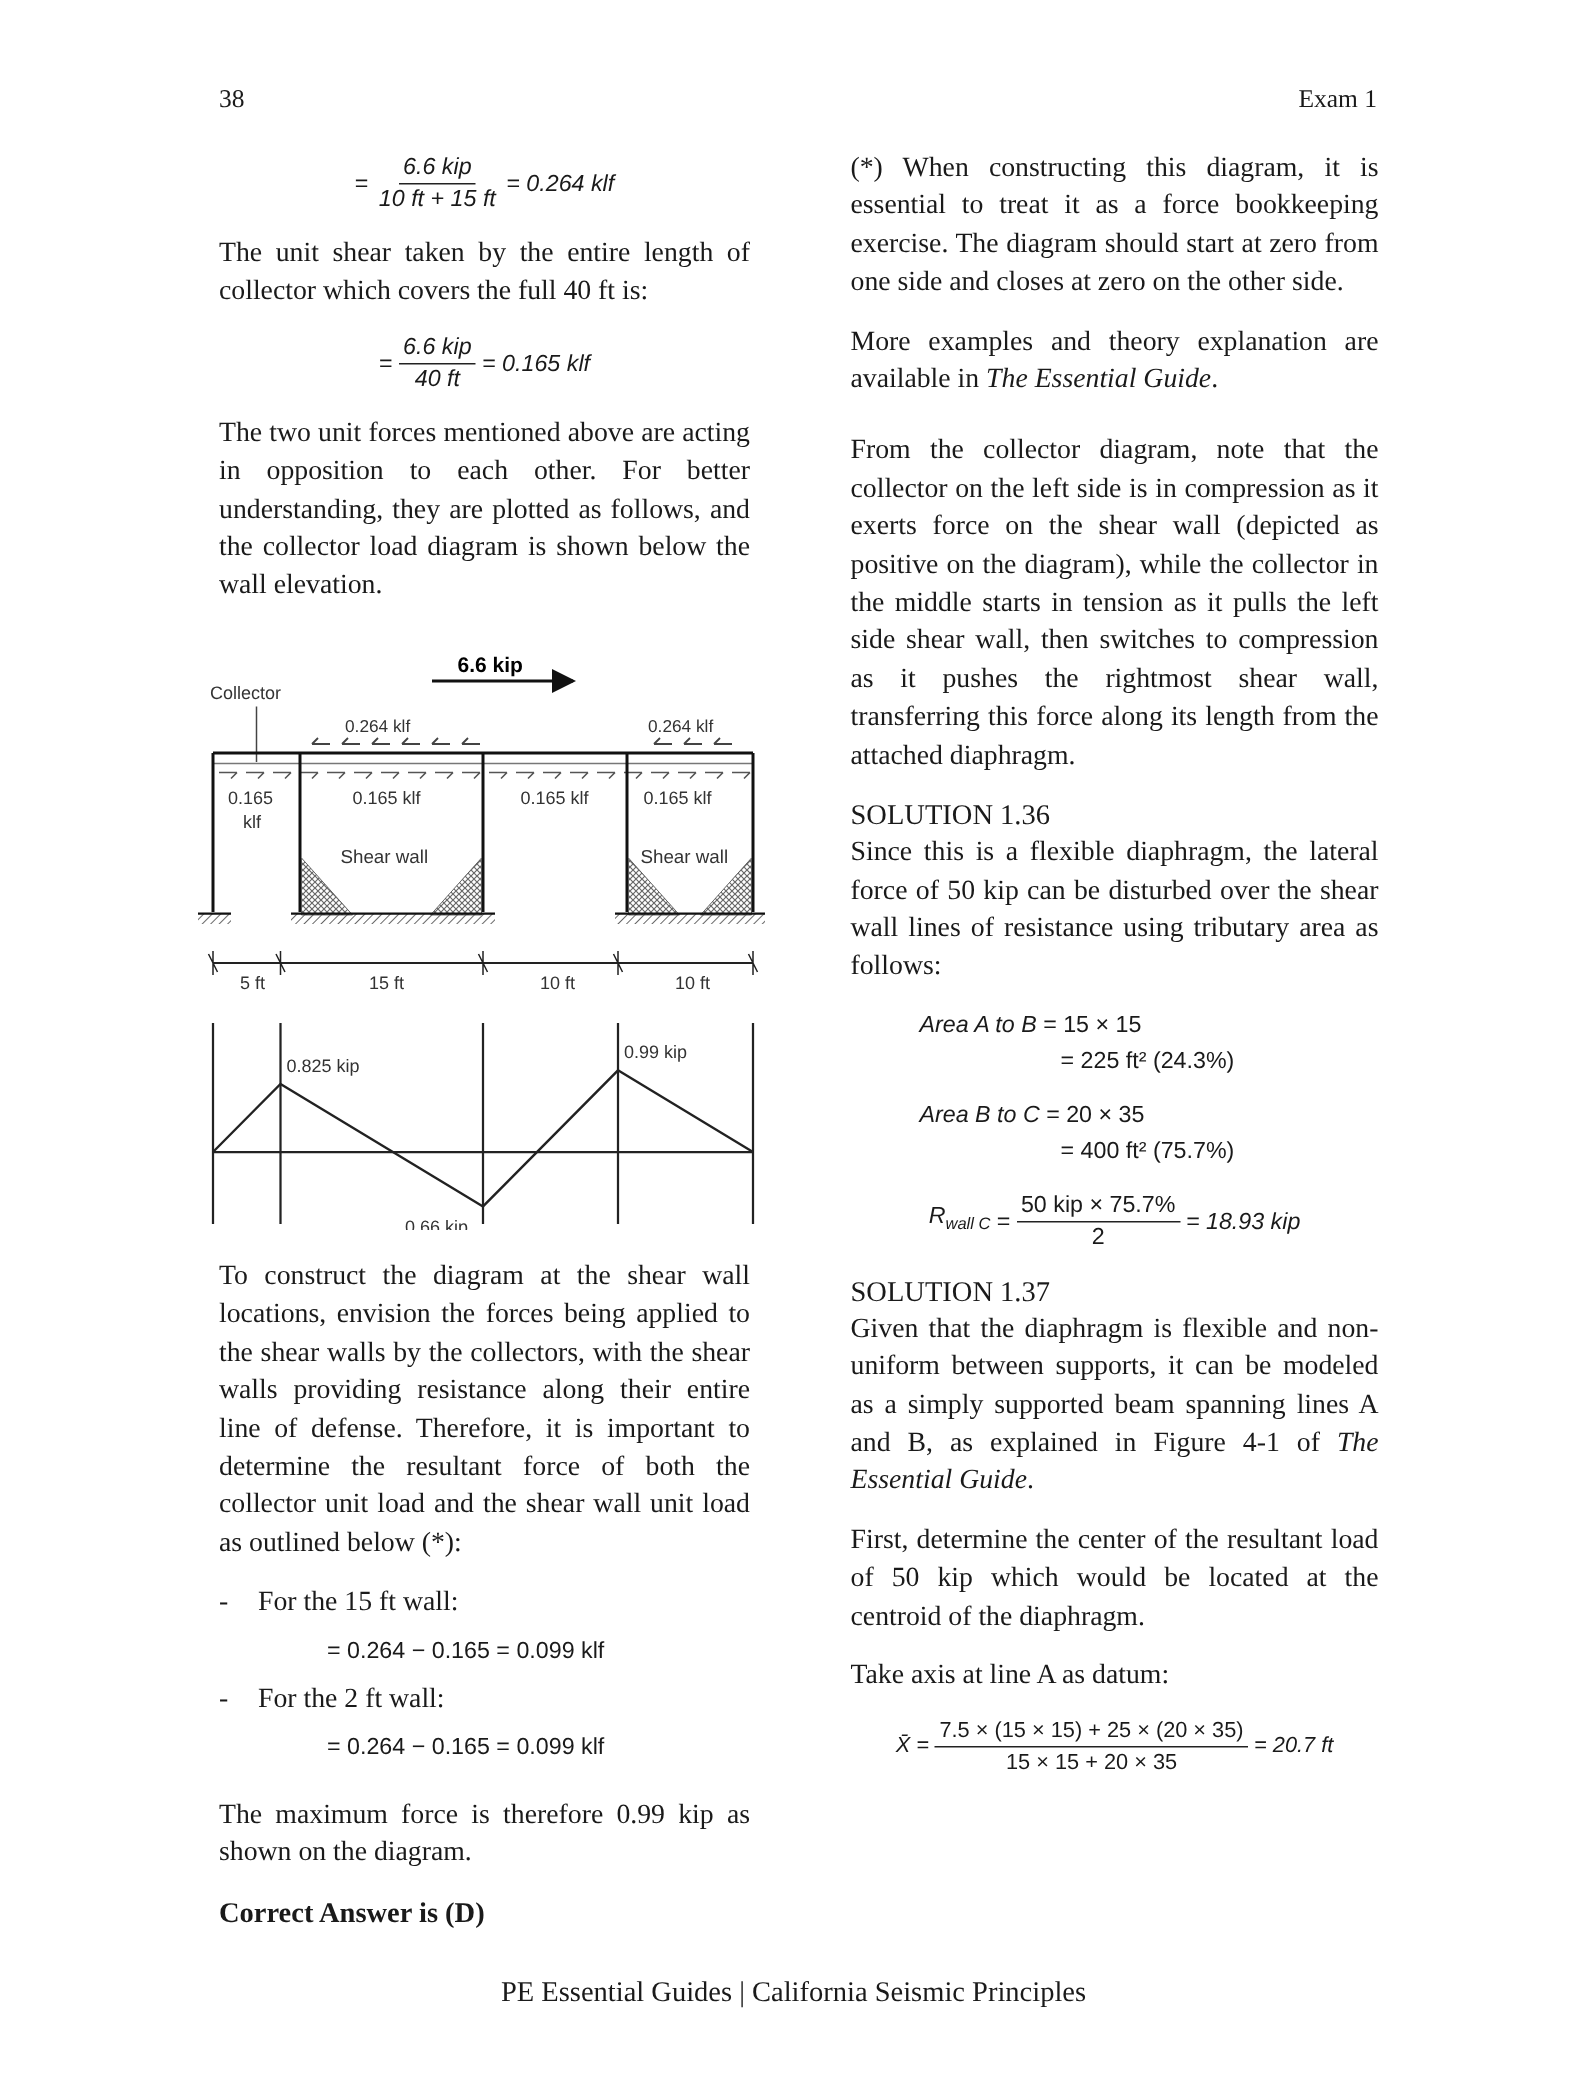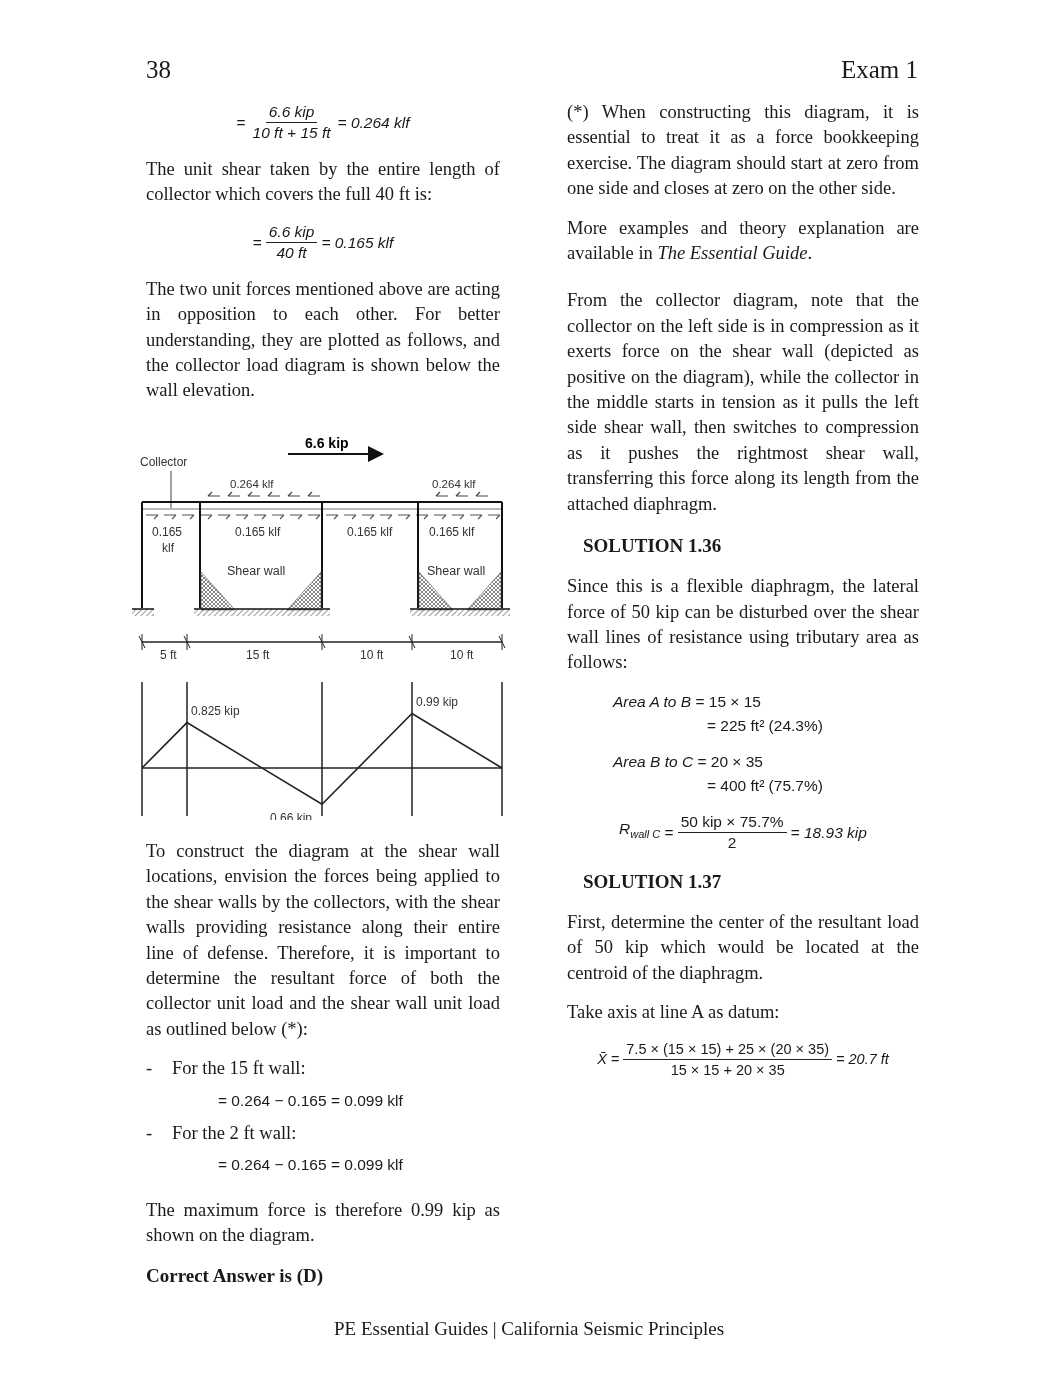--- a/index.html
+++ b/index.html
@@ -1,31 +1,31 @@
 <!DOCTYPE html>
 <html><head>
 <meta charset="utf-8">
 <style>
   html, body { margin:0; padding:0; background:#ffffff; }
   body { width:1058px; height:1387px; position:relative; overflow:hidden;
          font-family:"Liberation Serif","DejaVu Serif",serif; color:#1a1a1a; }
-  .hdr { position:absolute; top:56px; font-size:25px; }
+  .hdr { position:absolute; top:56px; font-size:17px; }
   .hdr-left { left:146px; }
   .hdr-right { right:140px; }
   .col { position:absolute; top:100px; width:354px; font-size:18.5px; line-height:25.4px; }
   .col-left { left:146px; }
   .col-right { left:567px; }
   p { margin:0 0 14px 0; text-align:justify; }
   .eq { display:flex; align-items:center; justify-content:center; font-family:"Liberation Sans","DejaVu Sans",sans-serif;
         font-size:15.5px; margin:0 0 14px 0; }
   .eq i { font-style:italic; }
   .frac { display:inline-flex; flex-direction:column; align-items:center; margin:0 4px; }
   .frac .num { padding:0 3px; border-bottom:1.2px solid #222; line-height:20px; }
   .frac .den { padding:0 3px; line-height:20px; }
-  .heading { font-weight:bold; font-size:19px; margin:16px; line-height:25px; }
+  .heading { font-weight:normal; font-size:19px; margin:0; line-height:25px; }
   .bold { font-weight:bold; }
   .bullet { display:flex; margin:0 0 6px 0; }
   .bullet .dash { width:26px; }
   .areas { font-family:"Liberation Sans","DejaVu Sans",sans-serif; font-size:15.5px; margin:10px 0 14px 46px; line-height:24px; }
   .areas i { font-style:italic;text-align:right; }
   .areas .cont { padding-left:94px; }
   .figure { position:absolute; left:130px; top:428px; width:380px; height:392px; }
   .footer { position:absolute; top:1318px; left:0; width:1058px; text-align:center; font-size:19px; }
   svg text { font-family:"Liberation Sans","DejaVu Sans",sans-serif; }
 </style>
@@ -210,20 +210,23 @@
   <div class="eq" style="margin-top:8px;">
     <i><span>R</span><sub style="font-size:11px;">wall C</sub></i>&nbsp;=
     <span class="frac">
       <span class="num">50 kip × 75.7%</span>
       <span class="den">2</span>
     </span>
     <i>= 18.93 kip</i>
   </div>
 
   <div class="heading">SOLUTION 1.37</div>
+  <p>
+    <span>Given that the diaphragm is flexible and non-uniform between supports, it can be modeled as a simply supported beam spanning lines A and B, as explained in Figure 4-1 of </span><i>The Essential Guide</i><span>.</span>
+  </p>
   <p>First, determine the center of the resultant load of 50 kip which would be located at the centroid of the diaphragm.</p>
   <p>Take axis at line A as datum:</p>
   <div class="eq" style="font-size:14.5px;">
     <i>X̄ =</i>
     <span class="frac">
       <span class="num">7.5 × (15 × 15) + 25 × (20 × 35)</span>
       <span class="den">15 × 15 + 20 × 35</span>
     </span>
     <i>= 20.7 ft</i>
   </div>

